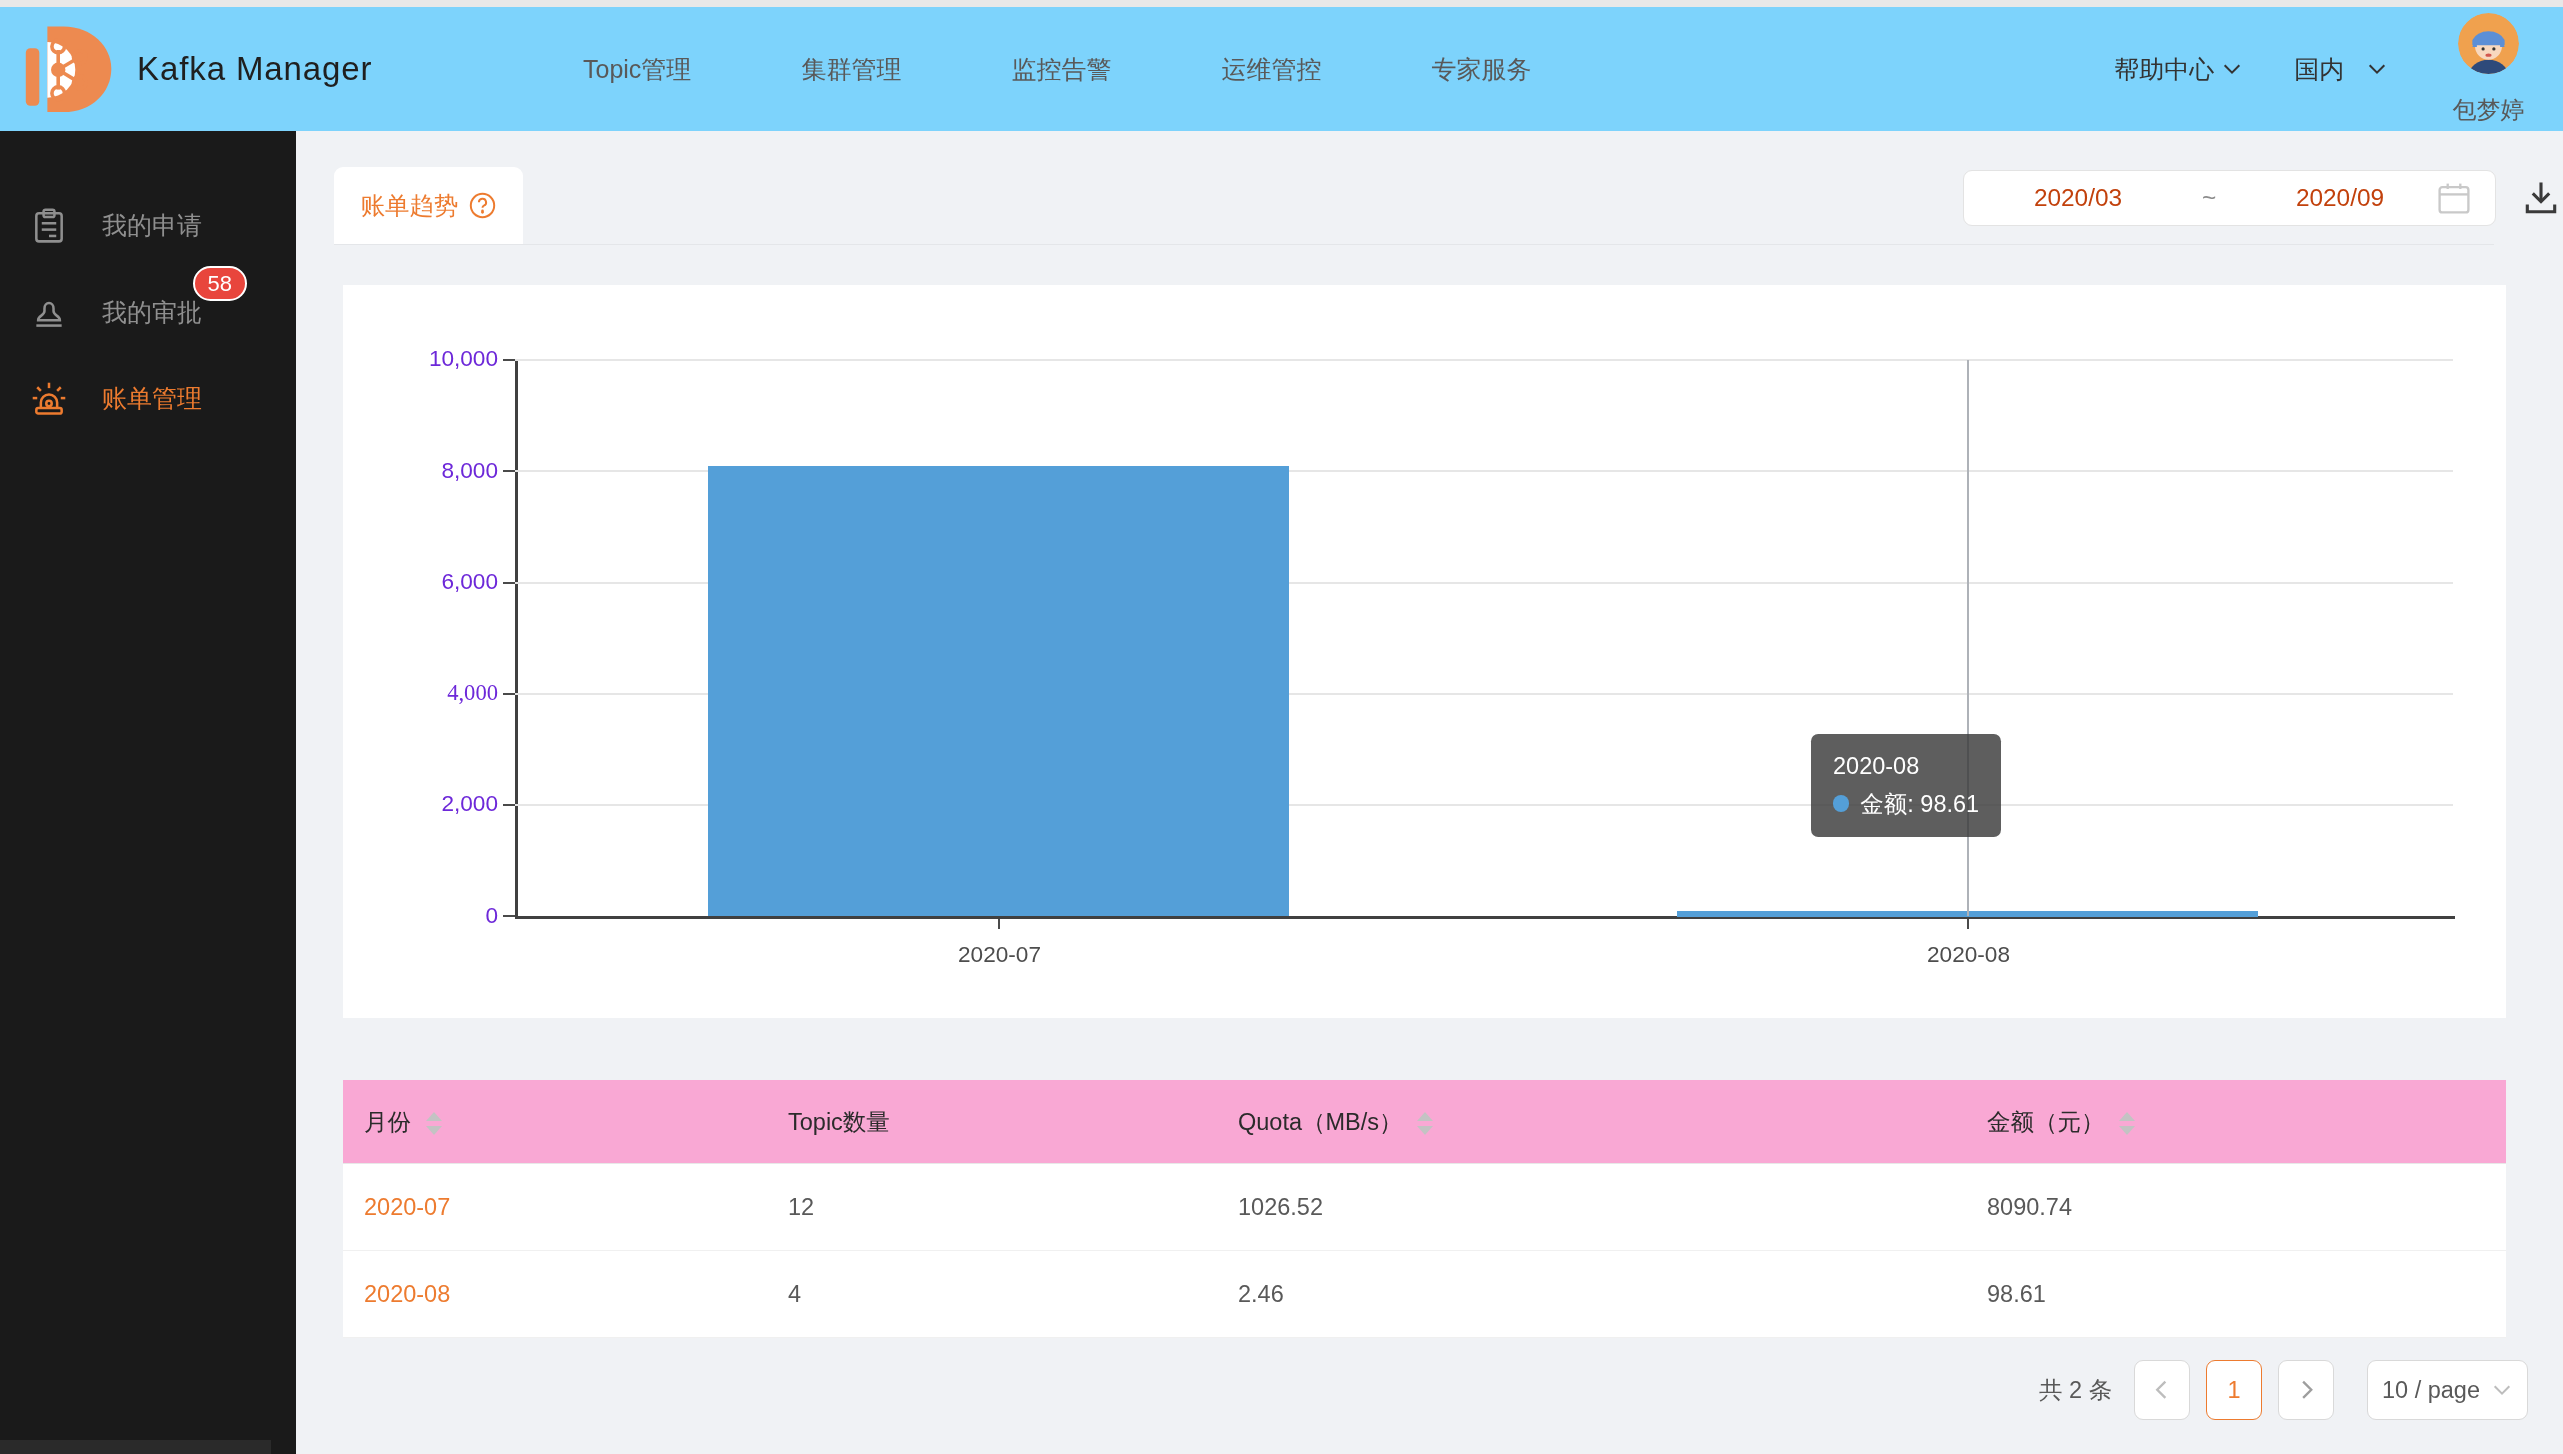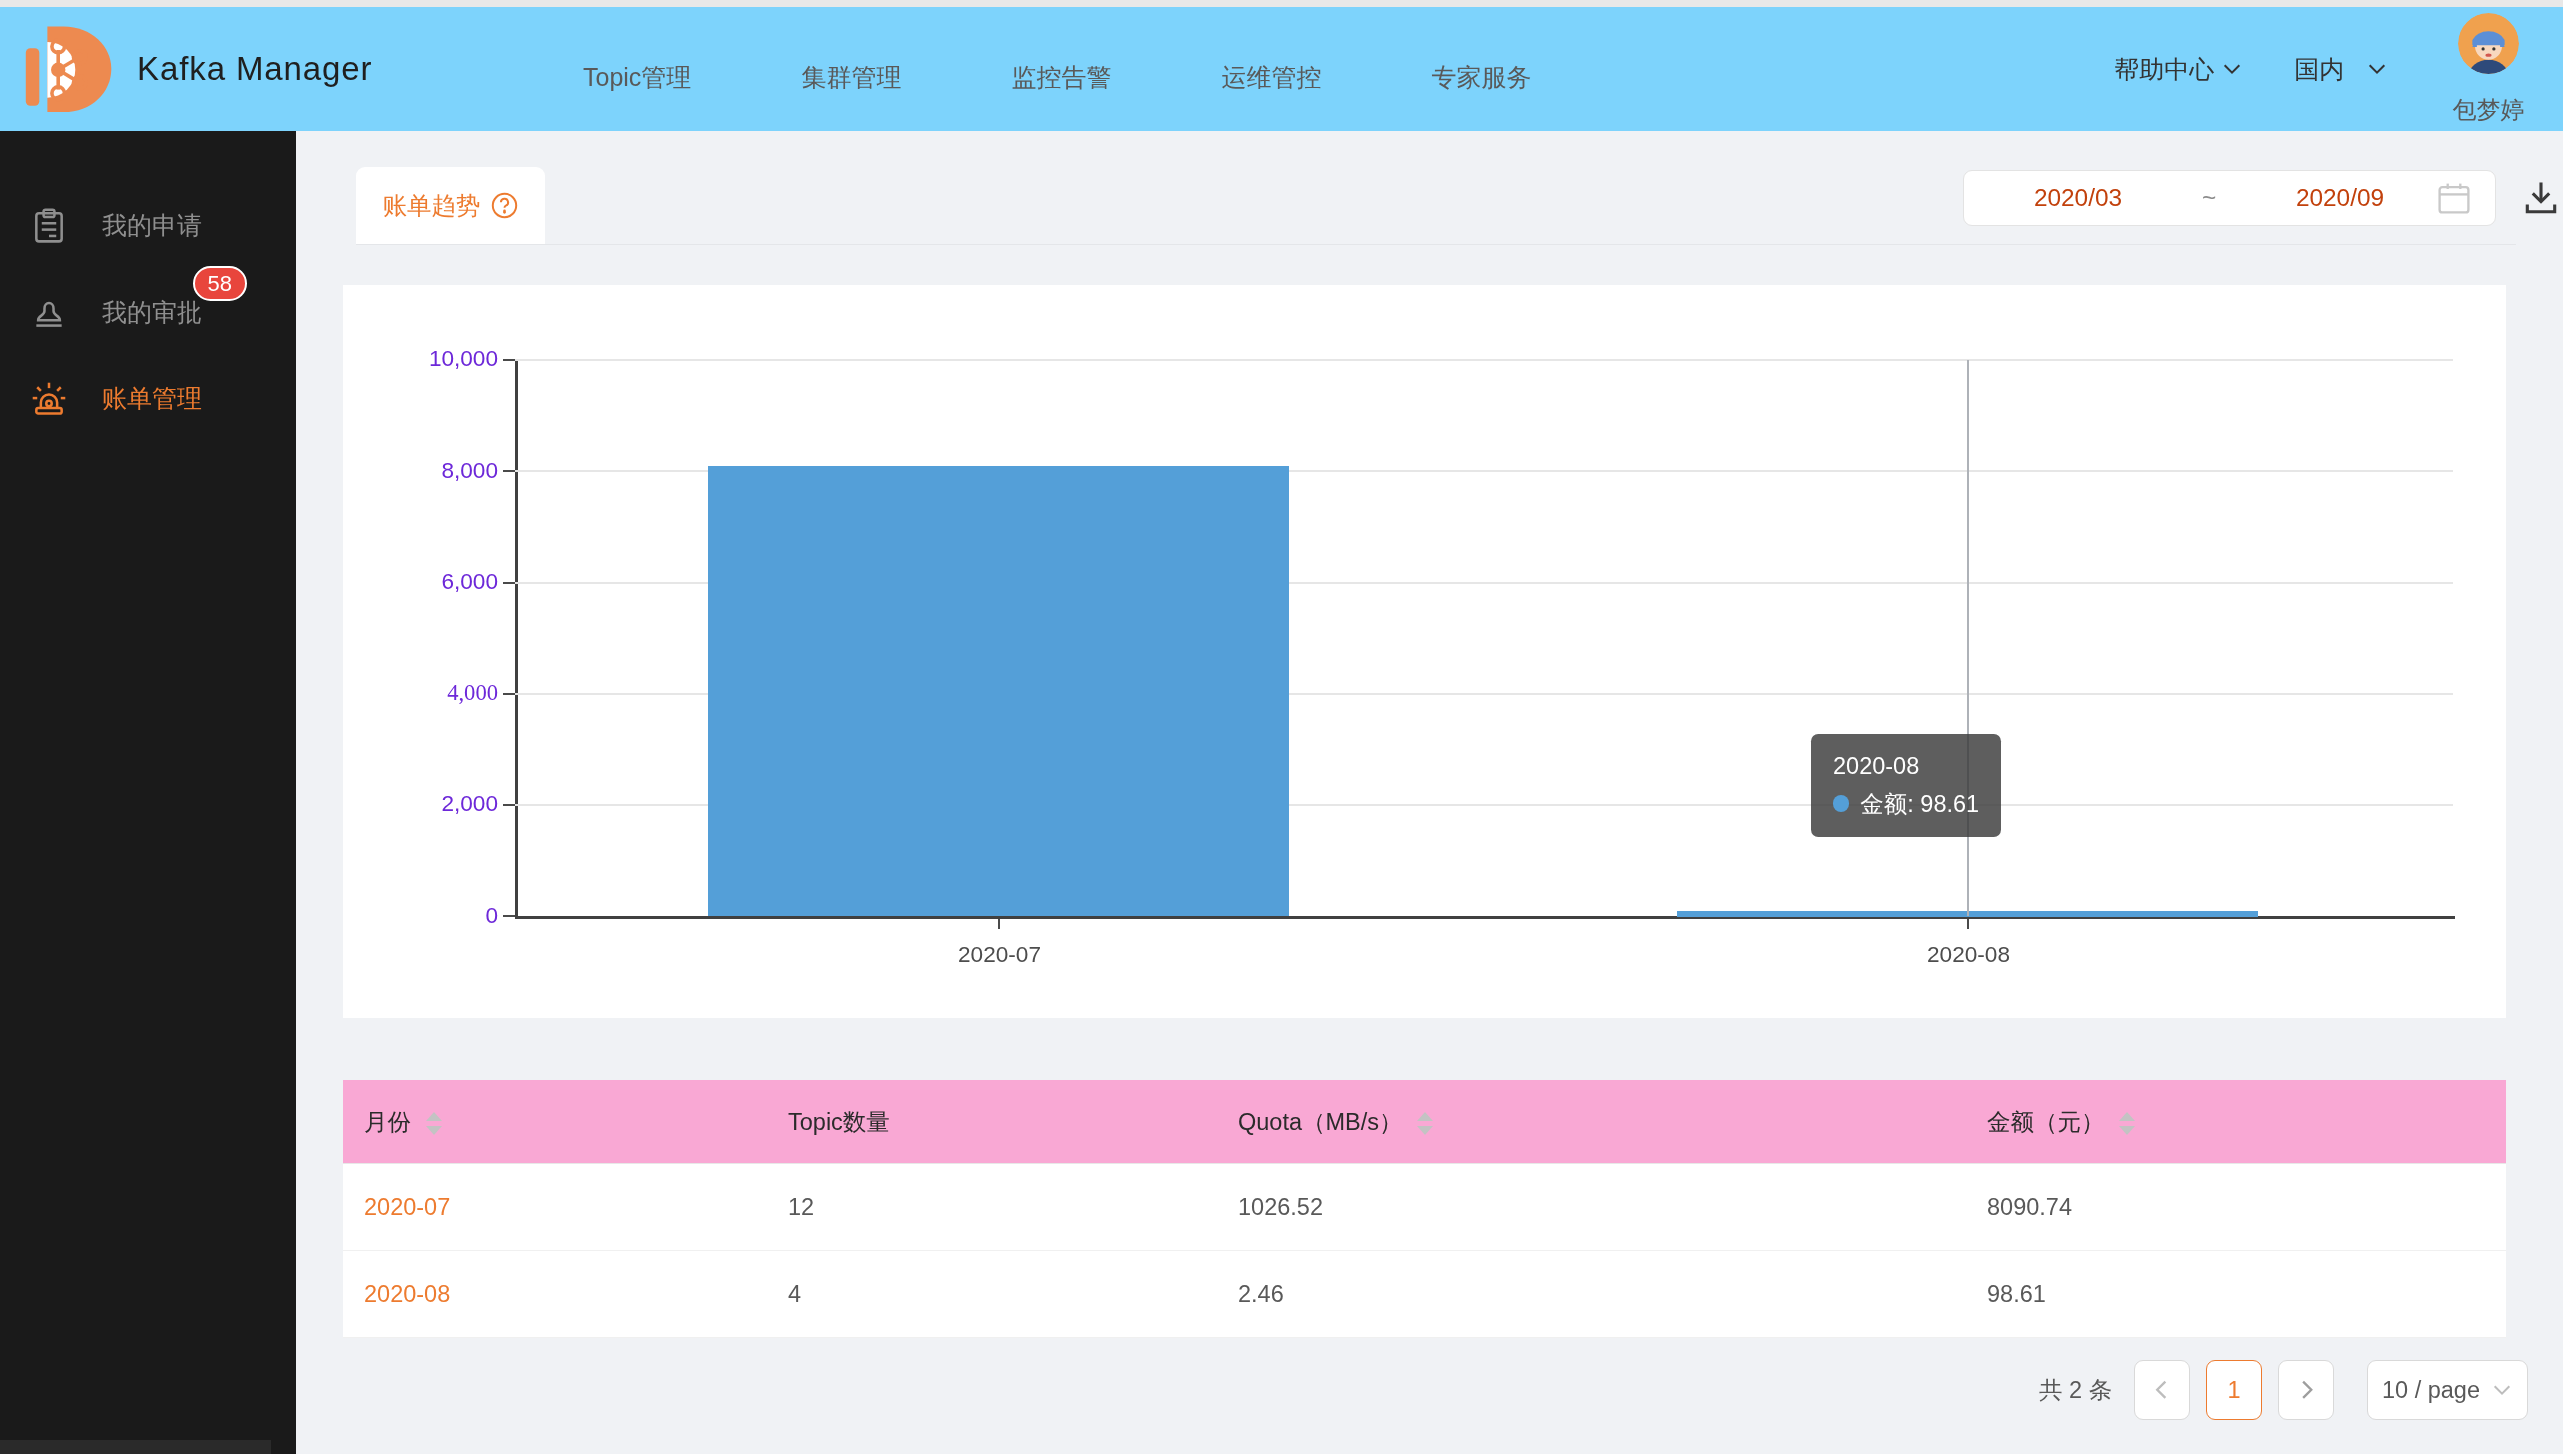--- a/index.html
+++ b/index.html
@@ -3,39 +3,39 @@
 <meta charset="utf-8">
 <style>
   html,body{margin:0;padding:0;}
   body{font-family:"Liberation Sans", sans-serif; background:#f0f2f5;}
   .screen{position:relative;width:2563px;height:1454px;background:#f0f2f5;overflow:hidden;}
   .top-strip{position:absolute;left:0;top:0;width:2563px;height:7.2px;background:#e8e8e8;}
   
   .navbar{position:absolute;left:0;top:7.2px;width:2563px;height:124px;background:#7dd3fc;}
   .brand{position:absolute;left:23.5px;top:0;height:124px;display:flex;align-items:center;gap:23.5px;}
   .brand-title{font-size:33px;color:#1f1f1f;font-weight:500;letter-spacing:0.9px;}
-  .nav-menu{position:absolute;left:583px;top:8px;height:124px;display:flex;align-items:center;gap:110px;}
+  .nav-menu{position:absolute;left:583px;top:0;height:124px;display:flex;align-items:center;gap:110px;}
   .nav-item{font-size:25px;color:#595959;cursor:pointer;white-space:nowrap;}
   .nav-right{position:absolute;right:25px;top:0;height:124px;display:flex;align-items:center;gap:51px;}
   .nav-drop{display:flex;align-items:center;gap:7.2px;font-size:25px;color:#333;cursor:pointer;white-space:nowrap;}
   .chev{width:22px;height:22px;}
   .user-block{display:flex;flex-direction:column;align-items:center;width:99px;}
   .avatar{width:61px;height:61px;border-radius:50%;overflow:hidden;}
   .user-name{font-size:24px;color:#595959;margin-top:20px;white-space:nowrap;}
   
   .sidebar{position:absolute;left:0;top:131px;width:296px;height:1323px;background:#1a1a1a;}
   .side-item{position:relative;height:63px;display:flex;align-items:center;gap:34px;padding-left:30px;margin-top:23.5px;cursor:pointer;}
   .side-item:first-child{margin-top:63px;}
   .side-item .lbl{font-size:25px;color:#8f8f8f;white-space:nowrap;}
   .side-item.active .lbl{color:var(--accent);}
   .side-icon{width:38px;height:38px;flex:0 0 38px;}
   .badge{position:absolute;left:193px;top:-14.5px;background:var(--red);color:#fff;font-size:22px;line-height:27px;padding:1.8px 12.6px;border-radius:18px;border:2.7px solid #ffffff;}
   .sidebar-strip{position:absolute;left:0;top:1440px;width:271px;height:14.5px;background:#2a2a2a;}
   
-  .tabbar{position:absolute;left:356px;top:167px;width:2160px;height:77px;border-bottom:1.8px solid #e4e6e9;}
+  .tabbar{position:absolute;left:334px;top:167px;width:2160px;height:77px;border-bottom:1.8px solid #e4e6e9;}
   .tab{position:absolute;left:0;top:0;width:189px;height:77px;background:#fff;border-radius:9px 9px 0 0;display:flex;align-items:center;justify-content:center;gap:11px;color:var(--accent);font-size:24.4px;cursor:pointer;}
   .qmark{width:27px;height:27px;}
   .date-box{position:absolute;left:1963px;top:170px;width:533px;height:56px;background:#fff;border:1.8px solid #e3e3e3;border-radius:9px;display:flex;align-items:center;box-sizing:border-box;padding:0 23.5px;cursor:pointer;}
   .date-val{font-size:24.4px;color:#c2410c;width:181px;text-align:center;}
   .date-sep{font-size:24.4px;color:#8c8c8c;width:81px;text-align:center;}
   .cal-icon{width:36px;height:36px;margin-left:auto;}
   .dl-btn{position:absolute;left:2520px;top:177px;width:42px;height:42px;cursor:pointer;}
   
   .chart-card{position:absolute;left:343px;top:285px;width:2163px;height:733px;background:#fff;}
   .gl{position:absolute;left:172px;width:1938px;height:1.8px;background:#e6e6e6;}

